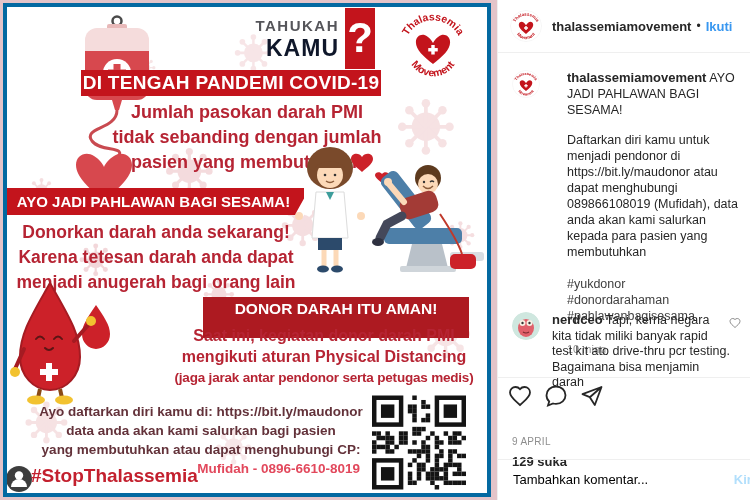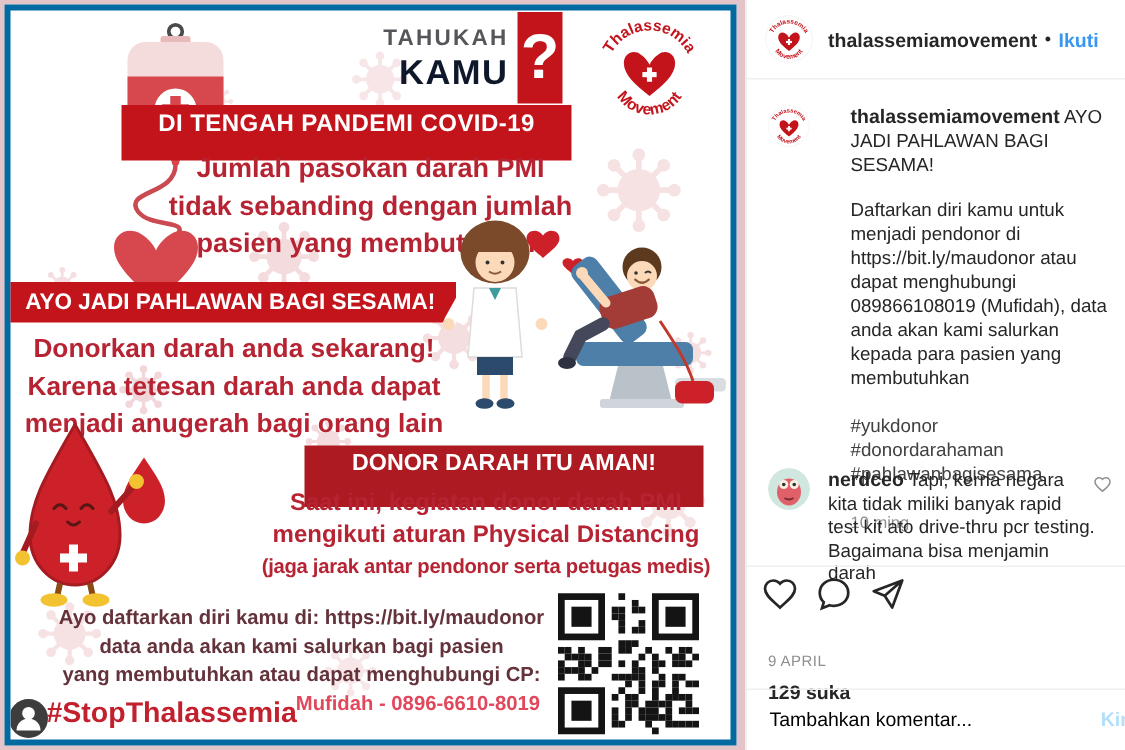--- a/index.html
+++ b/index.html
@@ -13,21 +13,21 @@
   .virus-bg{position:absolute;left:0;top:0;width:100%;height:100%;pointer-events:none;}
 
   .q-box{left:338px;top:1px;width:30px;height:61px;background:#c3141c;color:#fff;
          font-size:42px;font-weight:800;text-align:center;line-height:60px;}
   .tahukah{left:196px;top:10px;width:136px;text-align:right;color:#55555a;}
   .tahukah .l1{font-size:15px;letter-spacing:1.5px;font-weight:600;}
   .tahukah .l2{font-size:23px;font-weight:800;color:#0f172a;letter-spacing:1px;margin-top:1px;}
   .logo-big{left:388px;top:0px;width:76px;height:76px;}
 
   .banner{background:#c3141c;color:#fff;font-weight:800;text-align:center;}
-  .banner-covid{left:74px;top:63px;width:300px;height:37px;font-size:16px;line-height:26px;letter-spacing:.3px;}
+  .banner-covid{left:74px;top:63px;width:300px;height:26px;font-size:19px;line-height:26px;letter-spacing:.3px;}
   .banner-hero{left:-4px;top:181px;width:301px;height:27px;font-size:15px;line-height:27px;}
   .banner-safe{left:196px;top:290px;width:266px;height:41px;font-size:15.5px;line-height:24px;background:#ad1a21;}
 
   .redpara{color:#b62433;font-weight:800;text-align:center;}
   .supply{left:80px;top:93px;width:320px;font-size:18px;line-height:25px;}
   .hero{left:3px;top:213px;width:292px;font-size:17.5px;line-height:25px;}
   .safe{left:152px;top:318px;width:330px;font-size:16px;line-height:21px;}
   .safe .small{font-size:13.5px;letter-spacing:-.2px;}
 
   .footer-text{left:13px;top:395px;width:362px;color:#63323a;font-weight:700;

